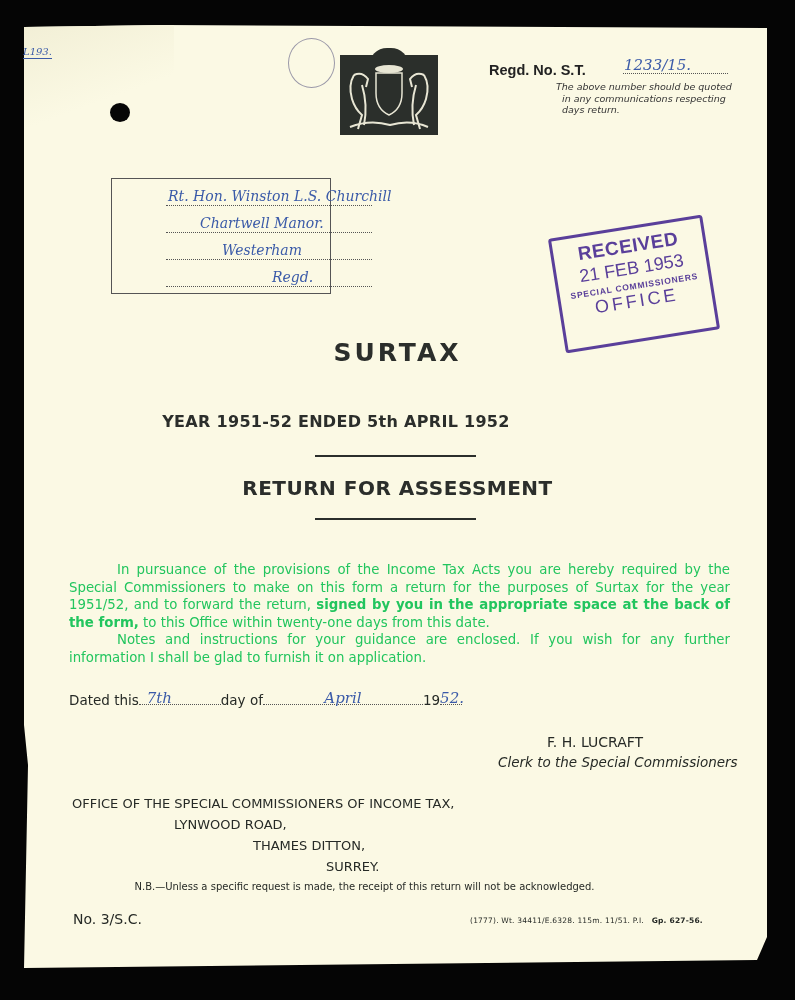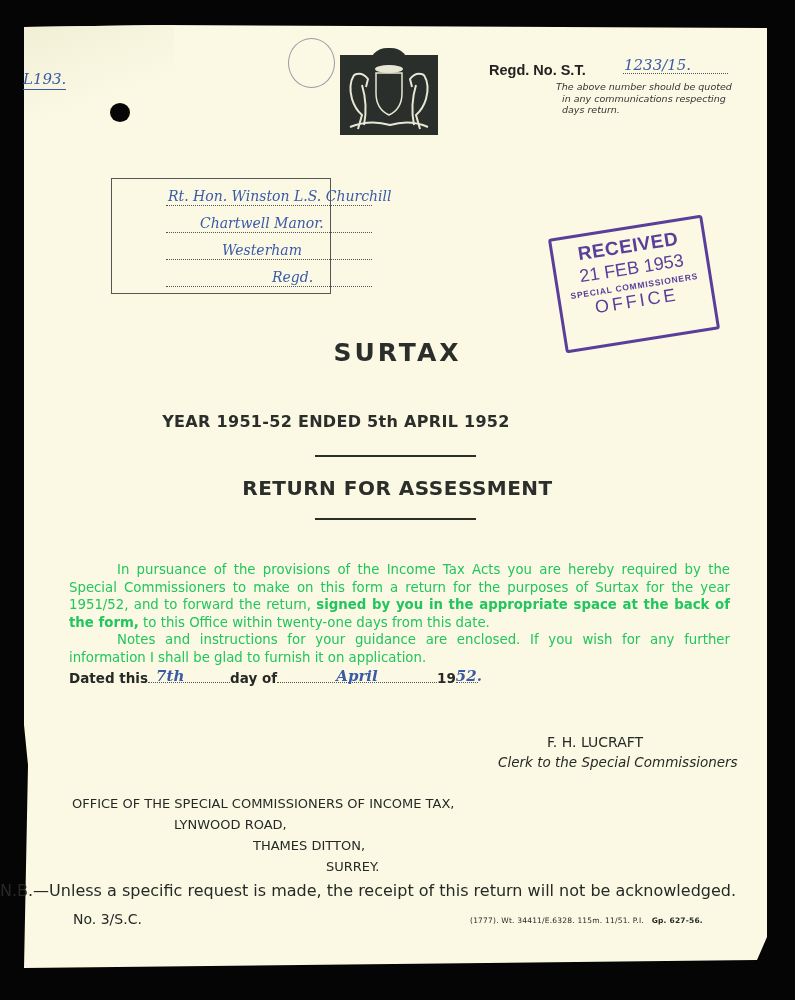--- a/index.html
+++ b/index.html
@@ -11,21 +11,21 @@
     position:absolute; left:24px; top:25px; width:743px; height:943px;
     background:#fbf9e4;
     clip-path: polygon(0 2px, 140px 0, 743px 3px, 743px 960px, 743px 912px, 733px 935px, 0 943px, 4px 740px, 0 700px);
   }
   .paper-edge-tear {
     position:absolute; left:0; top:0; width:150px; height:120px;
     background:linear-gradient(160deg, #f2efd6 0%, #fbf9e4 60%);
   }
   .abs { position:absolute; white-space:nowrap; }
   .hand { font-family:"DejaVu Serif", serif; font-style:italic; color:#3a5aa8; }
-  .ref-note { left:23px; top:46px; font-size:15px;margin-top:24px; }
+  .ref-note { left:23px; top:46px; font-size:10px; }
   .ref-note u { text-decoration:none; border-bottom:1.5px solid #3a5aa8; padding-bottom:1px; }
   .hole { left:110px; top:103px; width:20px; height:19px; background:#060606; border-radius:50%; }
   .punch-circle { left:288px; top:38px; width:45px; height:48px; border:1px solid #9a98a8; border-radius:50%; }
   .arms { left:340px; top:55px; width:98px; height:80px; background:#2b2f2b; }
   .arms svg { position:absolute; left:0; top:0; }
   .crown { left:369px; top:48px; width:40px; height:18px; background:#2b2f2b; border-radius:20px 20px 0 0; }
   .regd { left:489px; top:62px; font-family:"Liberation Sans", sans-serif; font-weight:bold; font-size:14.5px; color:#222; }
   .regd-dots { left:623px; top:73px; width:105px; border-bottom:1px dotted #555; }
   .regd-val { left:624px; top:56px; font-size:15px; }
   .regd-note { left:556px; top:81px; font-size:9.5px; font-style:italic; line-height:11.5px; color:#333; font-family:"DejaVu Sans", sans-serif; }
@@ -40,27 +40,27 @@
   .stamp .s2 { font-size:18px; margin-top:1px; }
   .stamp .s3 { font-size:8.5px; font-weight:bold; letter-spacing:0.8px; margin-top:2px; }
   .stamp .s4 { font-size:18px; letter-spacing:3px; margin-top:0px; }
   .title { left:0; width:795px; text-align:center; top:338px; font-size:25px; font-weight:bold; letter-spacing:3px; color:#2b2e2b; }
   .year { left:0; width:672px; text-align:center; top:412px; font-size:16px; font-weight:bold; color:#2b2e2b; letter-spacing:0.3px; }
   .rule { position:absolute; left:315px; width:161px; height:0; border-top:2px solid #2b2e2b; }
   .subtitle { left:0; width:795px; text-align:center; top:476px; font-size:20px; font-weight:bold; color:#2b2e2b; letter-spacing:0.5px; }
   .body-text { position:absolute; left:69px; top:561px; width:661px; font-size:13.3px; line-height:17.5px; color:#22c55e; text-align:justify; }
   .body-text p { margin:0; text-indent:48px; }
   .body-text b { font-weight:bold; }
-  .dated { left:69px; top:669px; font-size:13.5px;font-weight:bold; }
+  .dated { left:69px; top:691px; font-size:13.5px; }
   .dot-field { display:inline-block; border-bottom:1px dotted #555; position:relative; height:13px; vertical-align:baseline; }
   .dot-field .hand { position:absolute; left:0; right:0; text-align:center; bottom:-3px; font-size:15px; }
   .clerk-name { left:547px; top:734px; font-size:14px; }
   .clerk-title { left:498px; top:754px; font-size:13.5px; font-style:italic; }
   .office { left:72px; top:793px; font-size:13px; line-height:21px; }
-  .nb { left:0; width:729px; text-align:center; top:881px; font-size:16px; }
+  .nb { left:0; width:729px; text-align:center; top:881px; font-size:10px; }
   .formno { left:73px; top:911px; font-size:14px; }
   .printer { left:470px; top:916px; font-size:7.5px; letter-spacing:0.2px; }
   .printer b { font-weight:bold; }
 </style>
 </head>
 <body>
 
 <div class="paper">
   <div class="paper-edge-tear"></div>
 </div>

